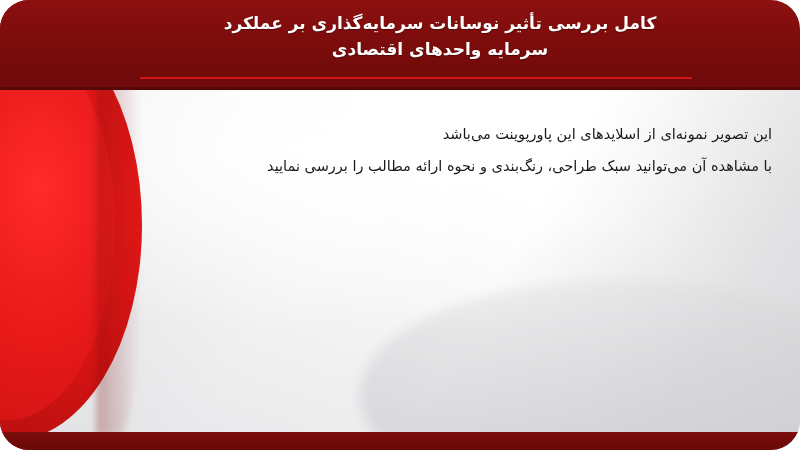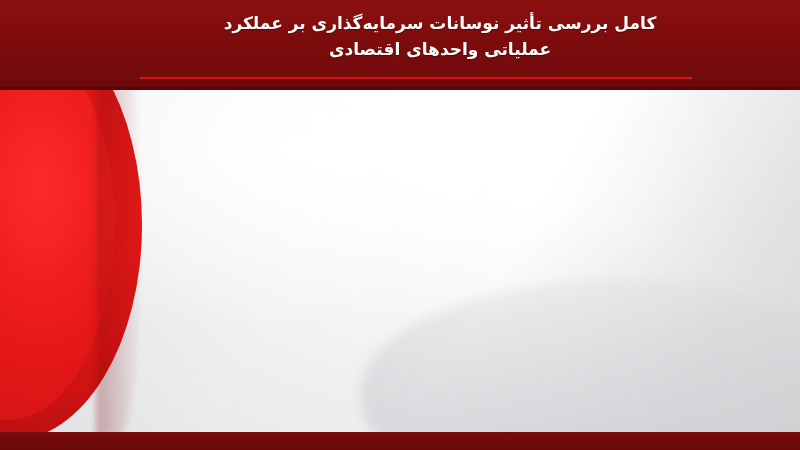--- a/index.html
+++ b/index.html
@@ -12,20 +12,21 @@
     overflow: hidden;
     font-family: "DejaVu Sans", sans-serif;
     background: #ffffff;
   }
   .slide {
     position: relative;
     width: 800px;
     height: 450px;
     overflow: hidden;
     background: #ffffff;
+    border-radius: 29px;
   }
 
   
   .bg-base {
     position: absolute;
     inset: 0;
     background: linear-gradient(120deg, #e9e9ea 0%, #f4f4f5 18%, #ffffff 42%, #ffffff 62%, #e2e2e4 86%, #d8d8da 100%);
   }
   .bg-sheen {
     position: absolute;
@@ -179,21 +180,23 @@
   <div class="left-bar"></div>
   <div class="left-bright"></div>
   <div class="left-ellipse"></div>
   <div class="left-ellipse-inner"></div>
   <div class="ellipse-shadow"></div>
 
   <div class="header-band"></div>
 
   <div class="title-wrap">
     <div class="title-line">کامل بررسی تأثیر نوسانات سرمایه‌گذاری بر عملکرد</div>
-    <div class="title-line">عملیاتی واحدهای اقتصادی</div>
+    <div class="title-line">سرمایه واحدهای اقتصادی</div>
   </div>
   <div class="title-rule"></div>
 
   <div class="body-wrap">
+    <div class="body-line">این تصویر نمونه‌ای از اسلایدهای این پاورپوینت می‌باشد</div>
+    <div class="body-line">با مشاهده آن می‌توانید سبک طراحی، رنگ‌بندی و نحوه ارائه مطالب را بررسی نمایید</div>
   </div>
 
   <div class="footer-band"></div>
 </div>
 
 </body></html>

